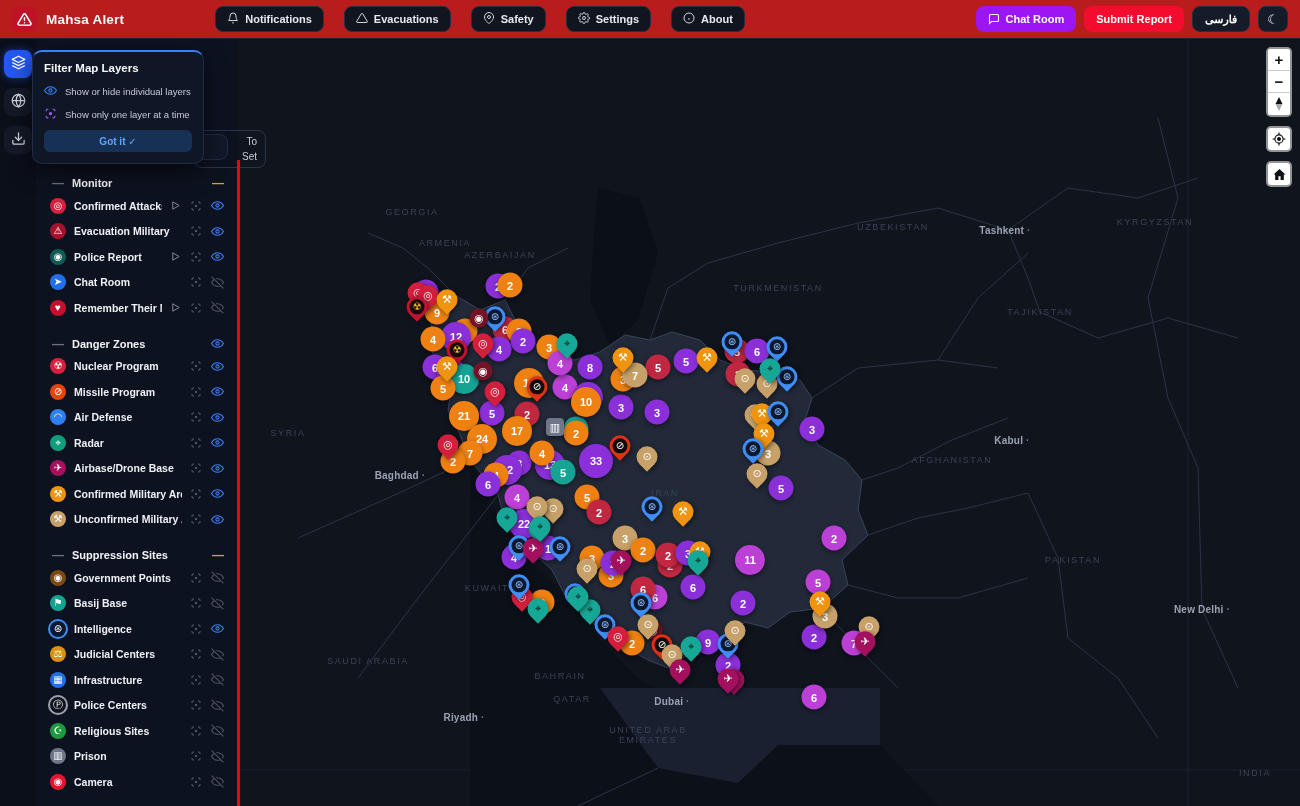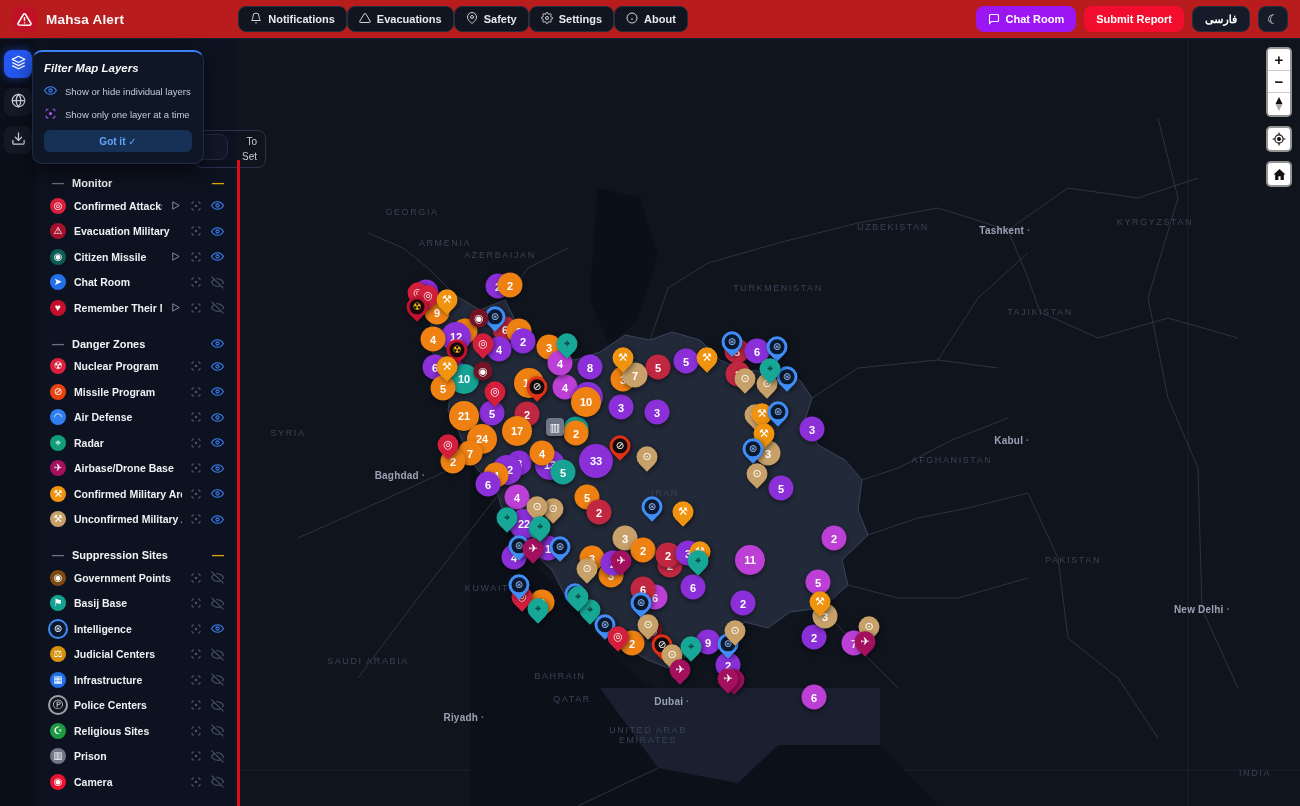--- a/index.html
+++ b/index.html
@@ -1,21 +1,21 @@
 <!DOCTYPE html>
 <html><head>
 <meta charset="utf-8">
 <style>
   html,body{margin:0;padding:0;background:#07090f;font-family:"Liberation Sans","DejaVu Sans",sans-serif;}
   #app{position:relative;width:1300px;height:806px;overflow:hidden;background:#0e1220;}
   
   #topbar{position:absolute;left:0;top:0;width:1300px;height:38px;background:#b91c1c;border-bottom:1px solid #1c2333;display:flex;align-items:center;z-index:40;}
   #logo{width:25px;height:25px;border-radius:7px;background:#c01226;margin:0 9px 0 12px;display:flex;align-items:center;justify-content:center;}
   #app-title{color:#f5f6f8;font-size:13.5px;font-weight:bold;letter-spacing:.2px;}
-  #nav{display:flex;gap:0;margin-left:114px;}
+  #nav{display:flex;gap:20px;margin-left:91px;}
   .navbtn{display:flex;align-items:center;gap:6px;height:26px;padding:0 11px;background:#10151f;border:1px solid #262e40;border-radius:8px;color:#e7e9ee;font-size:11px;font-weight:bold;cursor:pointer;}
   .navbtn svg{stroke:#cfd4dd;}
   #top-right{margin-left:auto;display:flex;gap:8px;align-items:center;margin-right:12px;}
   .pillbtn{height:26px;padding:0 12px;border-radius:8px;border:none;font-size:11px;font-weight:bold;display:flex;align-items:center;gap:6px;cursor:pointer;color:#fff;}
   .pill-dark{background:#151b29;border:1px solid #262e40;}
   
   #rail{position:absolute;left:0;top:38px;width:36px;height:768px;background:#0b0f1a;z-index:30;display:flex;flex-direction:column;align-items:center;padding-top:12px;gap:10px;}
   .railbtn{width:28px;height:28px;border-radius:8px;background:#131927;display:flex;align-items:center;justify-content:center;cursor:pointer;}
   .railbtn.active{background:#2458f0;box-shadow:0 0 8px rgba(40,90,240,.55);}
   
@@ -32,21 +32,21 @@
   .sec-title{color:#f3f4f6;font-size:11px;font-weight:bold;flex:1;}
   .sec-right{margin-right:4px;display:flex;align-items:center;}
   .amber-dash{color:#d9a512;font-weight:bold;font-size:12px;}
   .layer-row{display:flex;align-items:center;height:25.5px;gap:8px;cursor:pointer;}
   .layer-ico{width:16px;height:16px;border-radius:50%;flex:none;display:flex;align-items:center;justify-content:center;font-size:10px;line-height:1;margin-left:4px;}
   .layer-label{color:#eef0f4;font-size:10.5px;font-weight:bold;flex:1;white-space:nowrap;overflow:hidden;}
   .rowicons{display:flex;gap:9px;align-items:center;margin-right:4px;}
   .rowicons span{display:flex;align-items:center;}
   
   #popup{position:absolute;left:32px;top:50px;width:172px;background:#0f1626;border:1px solid #1f2b47;border-top:2.5px solid #3b82f6;border-radius:10px;box-shadow:0 8px 22px rgba(0,0,0,.55);z-index:50;padding:10px 11px 11px 11px;box-sizing:border-box;}
-  #popup h3{margin:0 0 10px 0;color:#f6f7f9;font-size:11.5px;font-style:italic;}
+  #popup h3{margin:0 0 10px 0;color:#f6f7f9;font-size:11.5px;}
   .pop-row{display:flex;align-items:center;gap:8px;color:#c3cad6;font-size:9.5px;margin-bottom:8px;}
   #gotit{width:100%;height:22px;background:#173156;color:#63a4f8;border:none;border-radius:6px;font-size:10px;font-weight:bold;cursor:pointer;font-family:inherit;}
   
   #map{position:absolute;left:238px;top:38px;width:1062px;height:768px;background:#10141d;overflow:hidden;z-index:5;}
   .clabel{position:absolute;transform:translate(-50%,-50%);color:#3a4357;font-size:9px;font-weight:normal;letter-spacing:1.6px;white-space:pre;text-align:center;}
   .citylabel{position:absolute;transform:translate(-50%,-50%);color:#99a2b4;font-size:10px;font-weight:bold;letter-spacing:.2px;white-space:nowrap;}
   .citylabel i{font-style:normal;color:#6e7789;}
   .cluster{position:absolute;transform:translate(-50%,-50%);border-radius:50%;display:flex;align-items:center;justify-content:center;color:#fff;font-weight:bold;box-shadow:0 2px 5px rgba(0,0,0,.45);}
   .pin{position:absolute;border-radius:50% 50% 50% 0;width:21px;height:21px;transform:translate(-50%,-65%) rotate(-45deg);box-shadow:0 2px 5px rgba(0,0,0,.5);}
   .pin .g{width:100%;height:100%;display:flex;align-items:center;justify-content:center;transform:rotate(45deg);font-size:11px;line-height:1;}
@@ -550,21 +550,21 @@
             <span style="color: rgb(59, 130, 246);">
               <svg width="13" height="13" viewBox="0 0 24 24" fill="none" stroke="currentColor" stroke-width="2">
                 <path d="M1 12s4-7 11-7 11 7 11 7-4 7-11 7S1 12 1 12z"></path>
                 <circle cx="12" cy="12" r="3"></circle>
               </svg>
             </span>
           </span>
         </div>
         <div class="layer-row">
           <span class="layer-ico" style="background: rgb(14, 92, 85); color: rgb(255, 255, 255);">◉</span>
-          <span class="layer-label">Citizen Missile</span>
+          <span class="layer-label">Police Report</span>
           <span class="rowicons">
             <span style="color: rgb(139, 147, 163);">
               <svg width="11" height="11" viewBox="0 0 24 24" fill="none" stroke="currentColor" stroke-width="2" stroke-linejoin="round">
                 <path d="m6 4 14 8-14 8Z"></path>
               </svg>
             </span>
             <span style="color: rgb(86, 96, 116);">
               <svg width="12" height="12" viewBox="0 0 24 24" fill="none" stroke="currentColor" stroke-width="2">
                 <path d="M4 8V6a2 2 0 0 1 2-2h2M16 4h2a2 2 0 0 1 2 2v2M20 16v2a2 2 0 0 1-2 2h-2M8 20H6a2 2 0 0 1-2-2v-2"></path>
                 <circle cx="12" cy="12" r="1.6" fill="currentColor"></circle>

